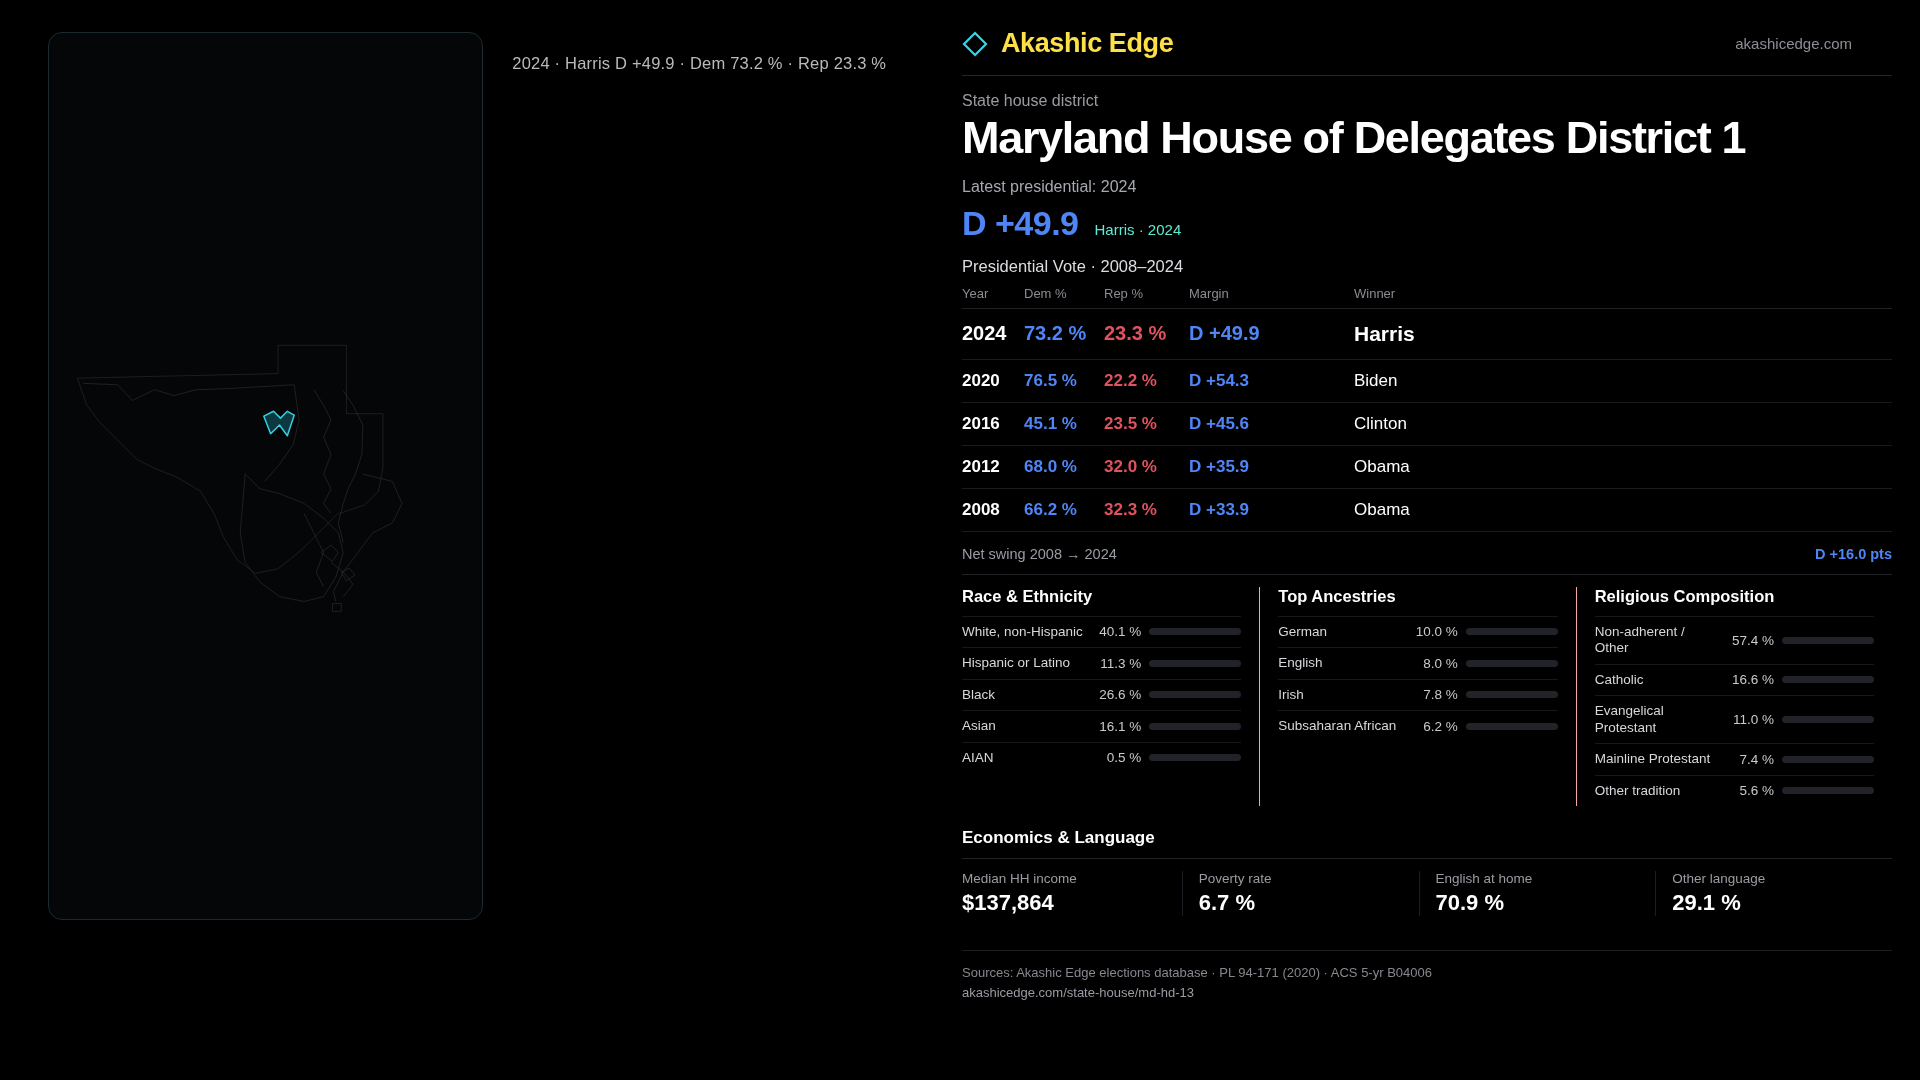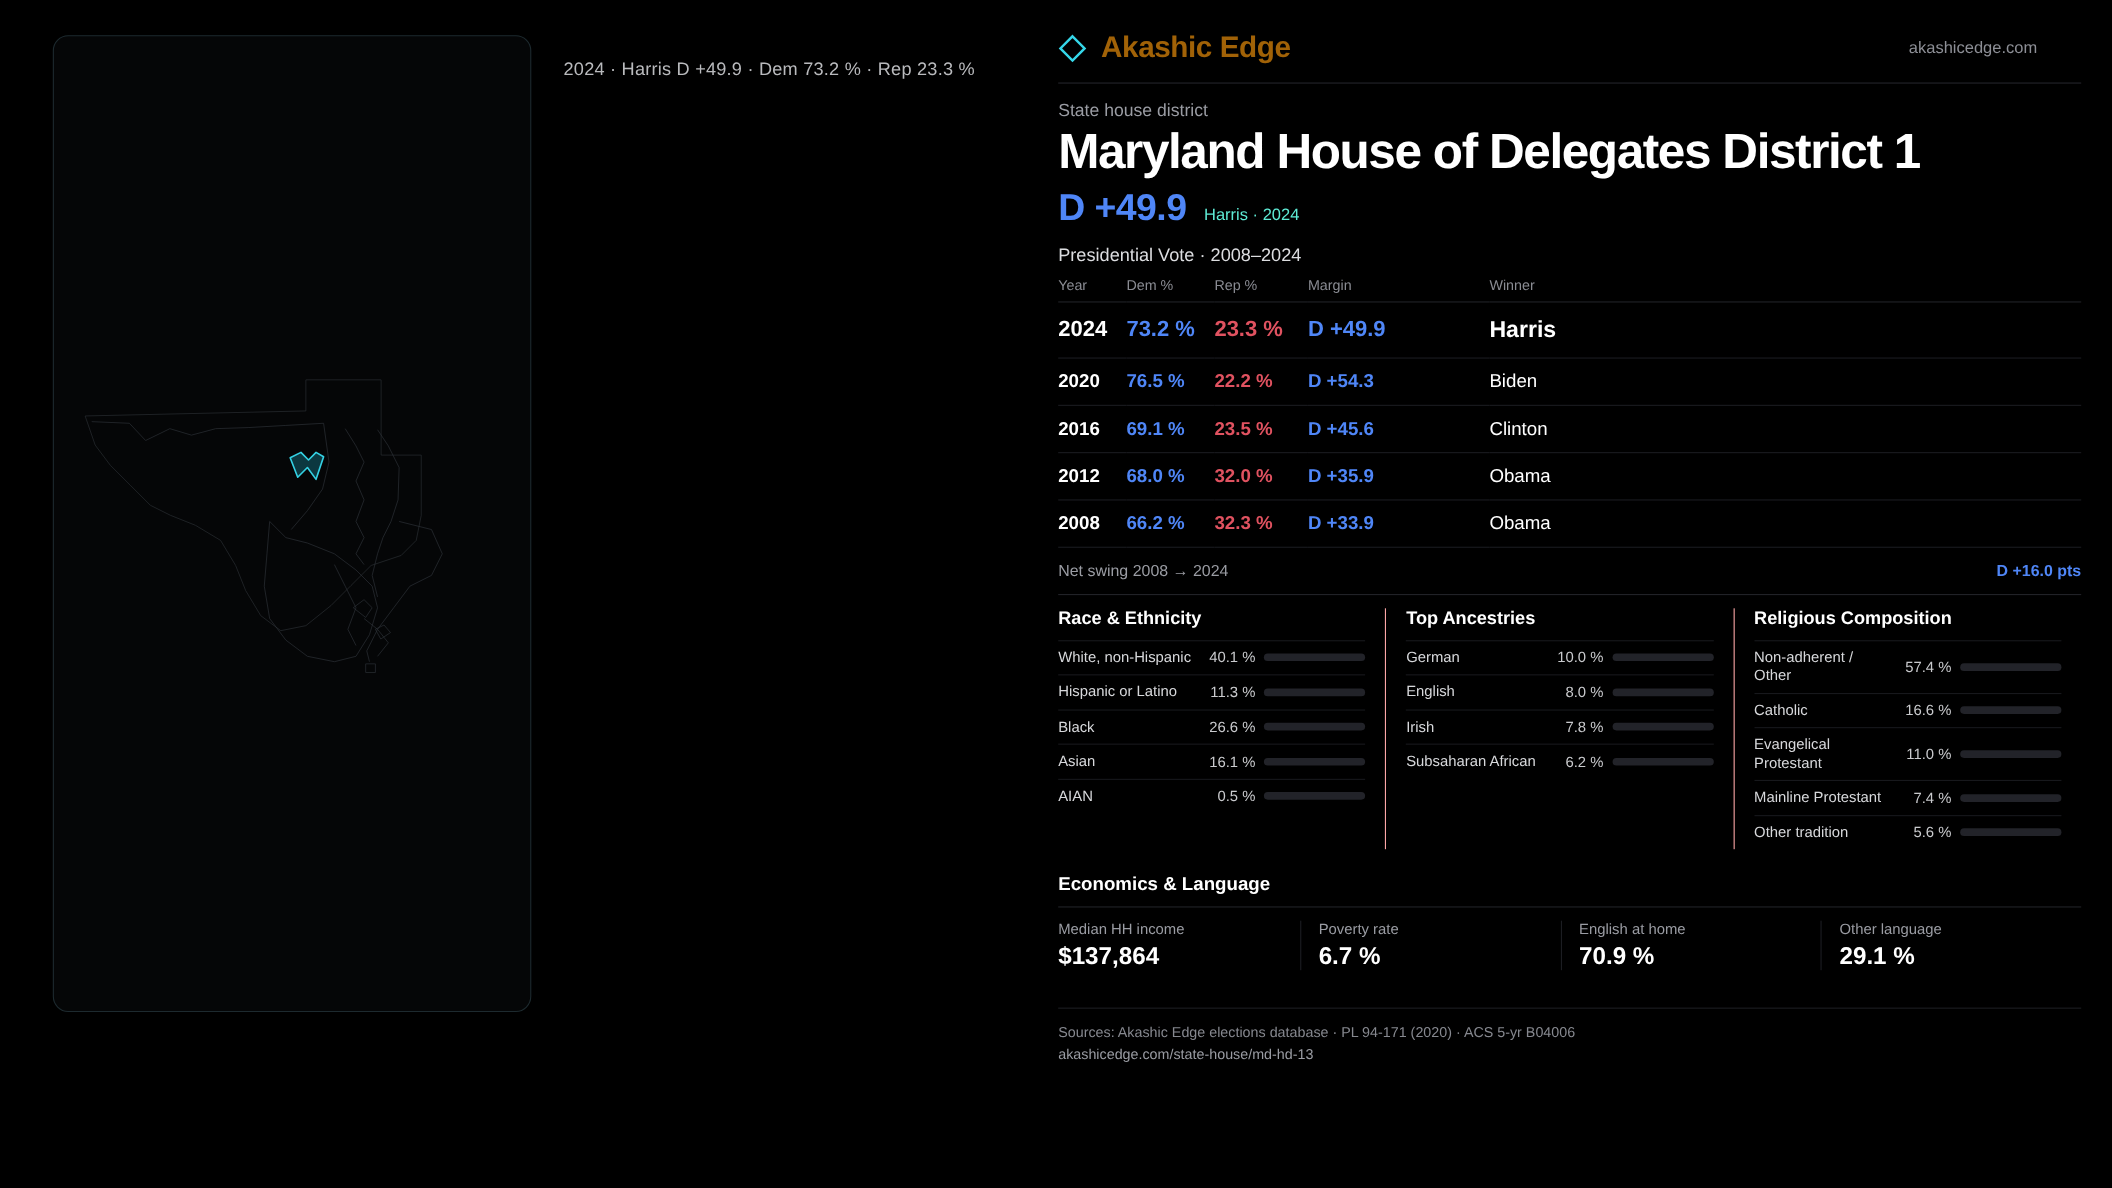--- a/index.html
+++ b/index.html
@@ -54,21 +54,21 @@
     padding-bottom: 16px;
     border-bottom: 1px solid #23242a;
     width: 930px;
   }
   .brand-left { display: flex; align-items: center; gap: 13px; }
   .brand-mark { width: 26px; height: 26px; display: block; }
   .brand-name {
     font-size: 27px;
     font-weight: 700;
     letter-spacing: -0.4px;
-    color: #a16207;
+    color: #fde047;
   }
   .brand-site { font-size: 15px; color: #8d8f96; }
 
   .kicker {
     margin-top: 16px;
     font-size: 16px;
     color: #9a9ca3;
   }
   .title {
     margin-top: 4px;
@@ -252,20 +252,21 @@
           </svg>
         </span>
         <span class="brand-name">Akashic Edge</span>
       </div>
       <span class="brand-site">akashicedge.com</span>
     </div>
 
     <div class="kicker">State house district</div>
     <h1 class="title">Maryland House of Delegates District 1</h1>
 
+    <div class="subkicker">Latest presidential: 2024</div>
     <div class="margin-row">
       <span class="margin-big">D +49.9</span>
       <span class="margin-sub">Harris · 2024</span>
     </div>
 
     <div class="section-label">Presidential Vote · 2008–2024</div>
 
     <table class="results">
       <thead>
         <tr>
@@ -286,21 +287,21 @@
         </tr>
         <tr>
           <td class="c-year">2020</td>
           <td class="c-dem">76.5 %</td>
           <td class="c-rep">22.2 %</td>
           <td class="c-mar">D +54.3</td>
           <td class="c-win">Biden</td>
         </tr>
         <tr>
           <td class="c-year">2016</td>
-          <td class="c-dem">69.1 %</td>
+          <td class="c-dem">45.1 %</td>
           <td class="c-rep">23.5 %</td>
           <td class="c-mar">D +45.6</td>
           <td class="c-win">Clinton</td>
         </tr>
         <tr>
           <td class="c-year">2012</td>
           <td class="c-dem">68.0 %</td>
           <td class="c-rep">32.0 %</td>
           <td class="c-mar">D +35.9</td>
           <td class="c-win">Obama</td>

